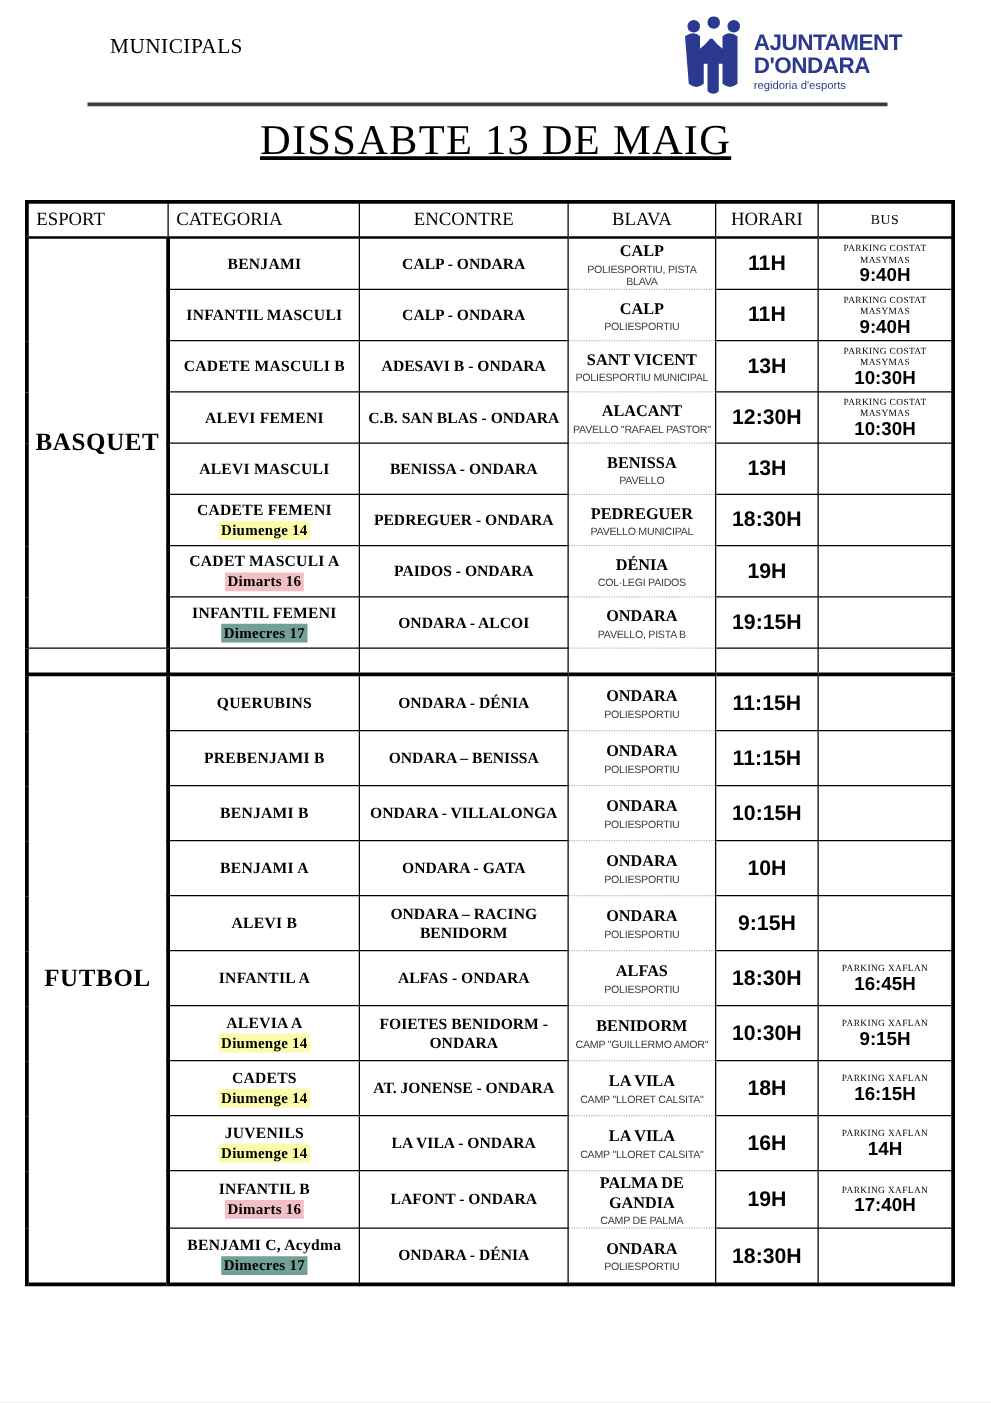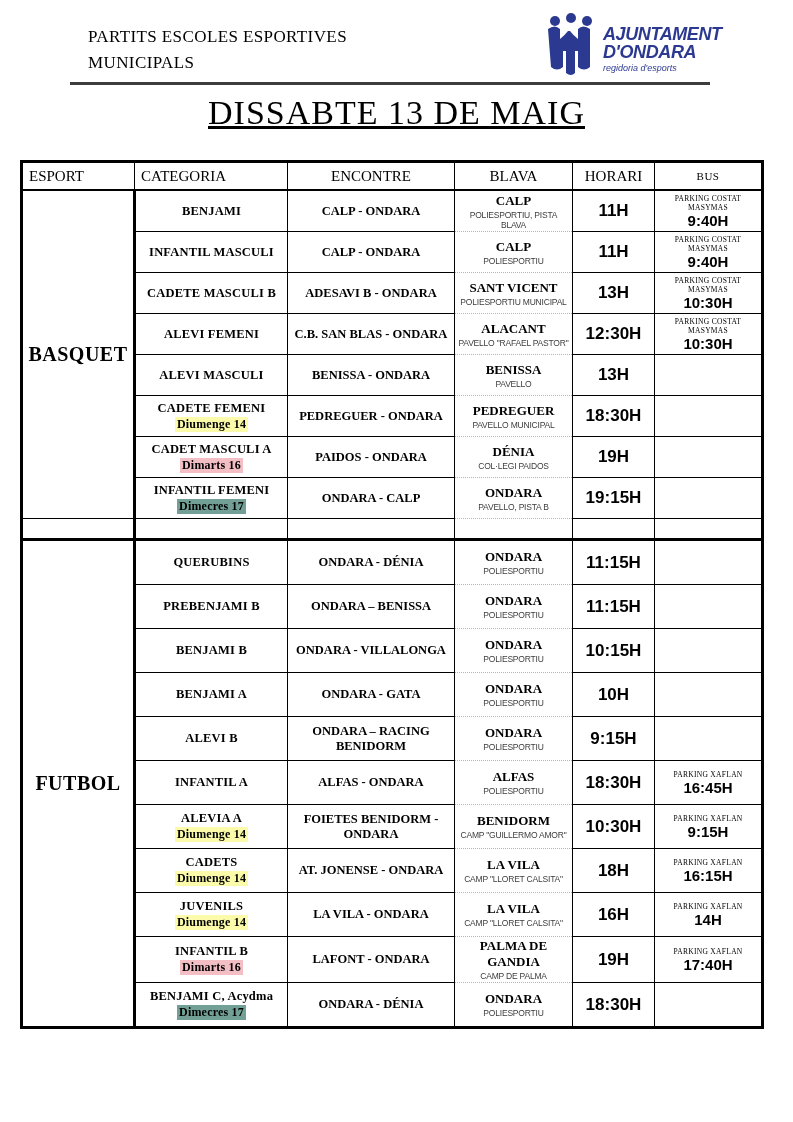--- a/index.html
+++ b/index.html
@@ -8,21 +8,21 @@
     background:#ffffff; overflow:hidden;
     font-family:"Liberation Serif", serif; color:#000;
   }
 
   
   .doc-header-text {
     position:absolute; left:88px; top:24px;
     font-size:17px; letter-spacing:0.4px; line-height:1.55;
   }
   .logo {
-    position:absolute; left:546px; top:13px; display:flex; align-items:flex-start; gap:7px;font-style:italic;
+    position:absolute; left:546px; top:13px; display:flex; align-items:flex-start; gap:7px;
   }
   .logo-text { margin-top:12px; line-height:1.02; font-family:"Liberation Sans", sans-serif; }
   .logo-name { font-size:18px; font-weight:700; letter-spacing:-0.4px; }
   .logo-sub  { font-size:9px; margin-top:2px; font-weight:400; }
   .header-rule {
     position:absolute; left:70px; top:82px; width:640px; height:3px; background:#3d3d3d;
   }
   .page-title {
     position:absolute; left:0; top:94px; width:100%;
     text-align:center; font-size:34px; letter-spacing:1px; font-weight:400;text-decoration:underline;
@@ -69,21 +69,20 @@
   tr.section-sep > td { height:16px; border-bottom:3px solid #000; }
   tr.section-sep > td.lloc-cell,
   tr.section-sep > td.enc-cell { border-top:1px dotted #b5b5b5; }
 </style>
 </head>
 <body>
 
 <div class="page">
 
   <div class="doc-header-text">
-    <div>PARTITS ESCOLES ESPORTIVES</div>
     <div>MUNICIPALS</div>
   </div>
 
   <div class="logo">
     <span>
       <svg width="50" height="64" viewBox="0 0 50 64" aria-hidden="true">
         <g fill="#2b3990">
           <circle cx="9" cy="8" r="5"></circle>
           <circle cx="25" cy="5" r="5"></circle>
           <circle cx="41" cy="8" r="5"></circle>
@@ -210,21 +209,21 @@
           <td class="enc-cell">PAIDOS - ONDARA</td>
           <td class="lloc-cell">
             <div class="lloc-main">DÉNIA</div>
             <div class="lloc-sub">COL·LEGI PAIDOS</div>
           </td>
           <td class="hor-cell">19H</td>
           <td class="bus-cell"></td>
         </tr>
         <tr class="sec-0">
           <td class="cat-cell"><div>INFANTIL  FEMENI</div><div class="nota" style="background: rgb(114, 160, 150);">Dimecres 17</div></td>
-          <td class="enc-cell">ONDARA - CALP</td>
+          <td class="enc-cell">ONDARA - ALCOI</td>
           <td class="lloc-cell">
             <div class="lloc-main">ONDARA</div>
             <div class="lloc-sub">PAVELLO, PISTA B</div>
           </td>
           <td class="hor-cell">19:15H</td>
           <td class="bus-cell"></td>
         </tr>
         <tr class="section-sep">
           <td class="sport-cell"></td>
           <td class="cat-cell"></td>

